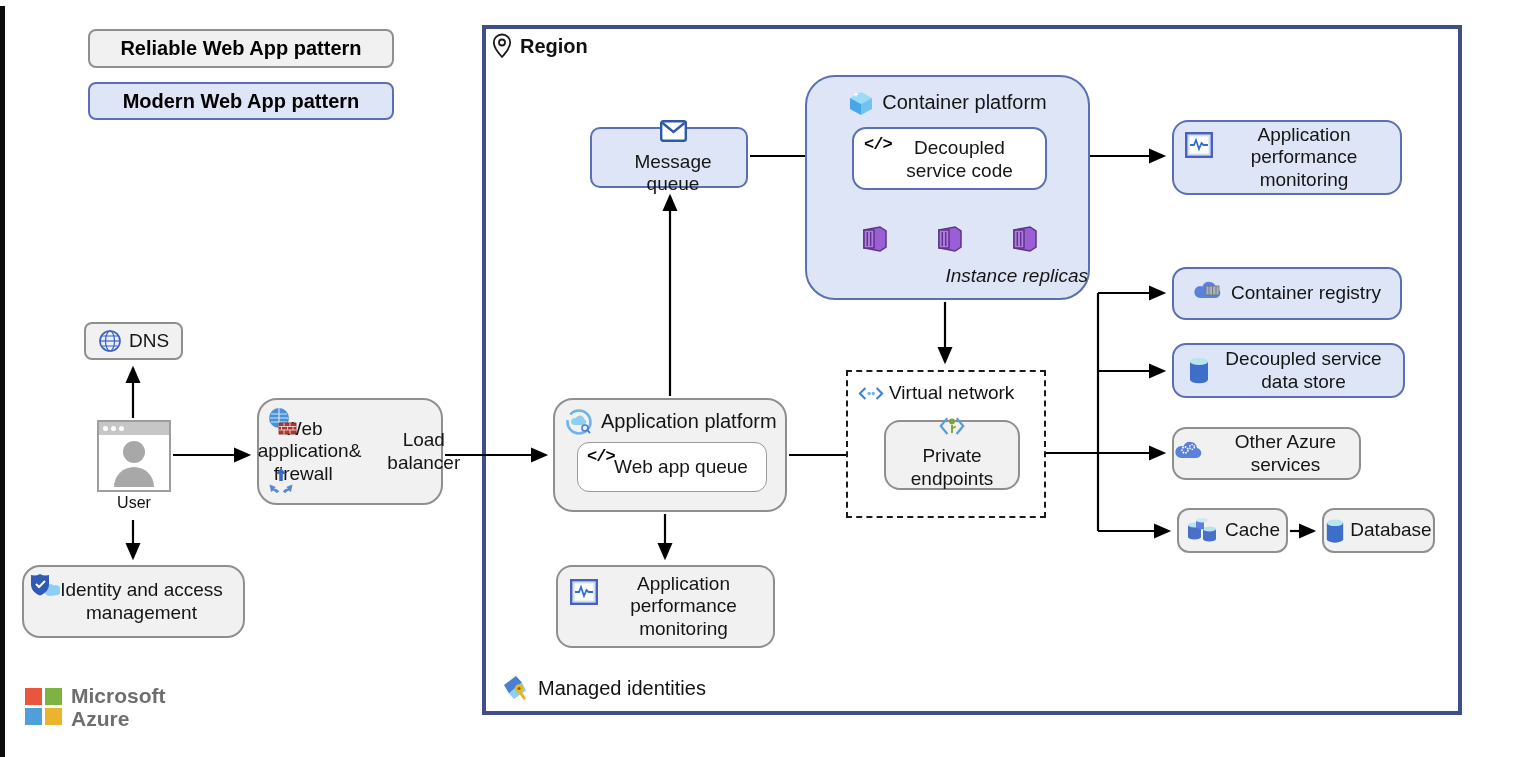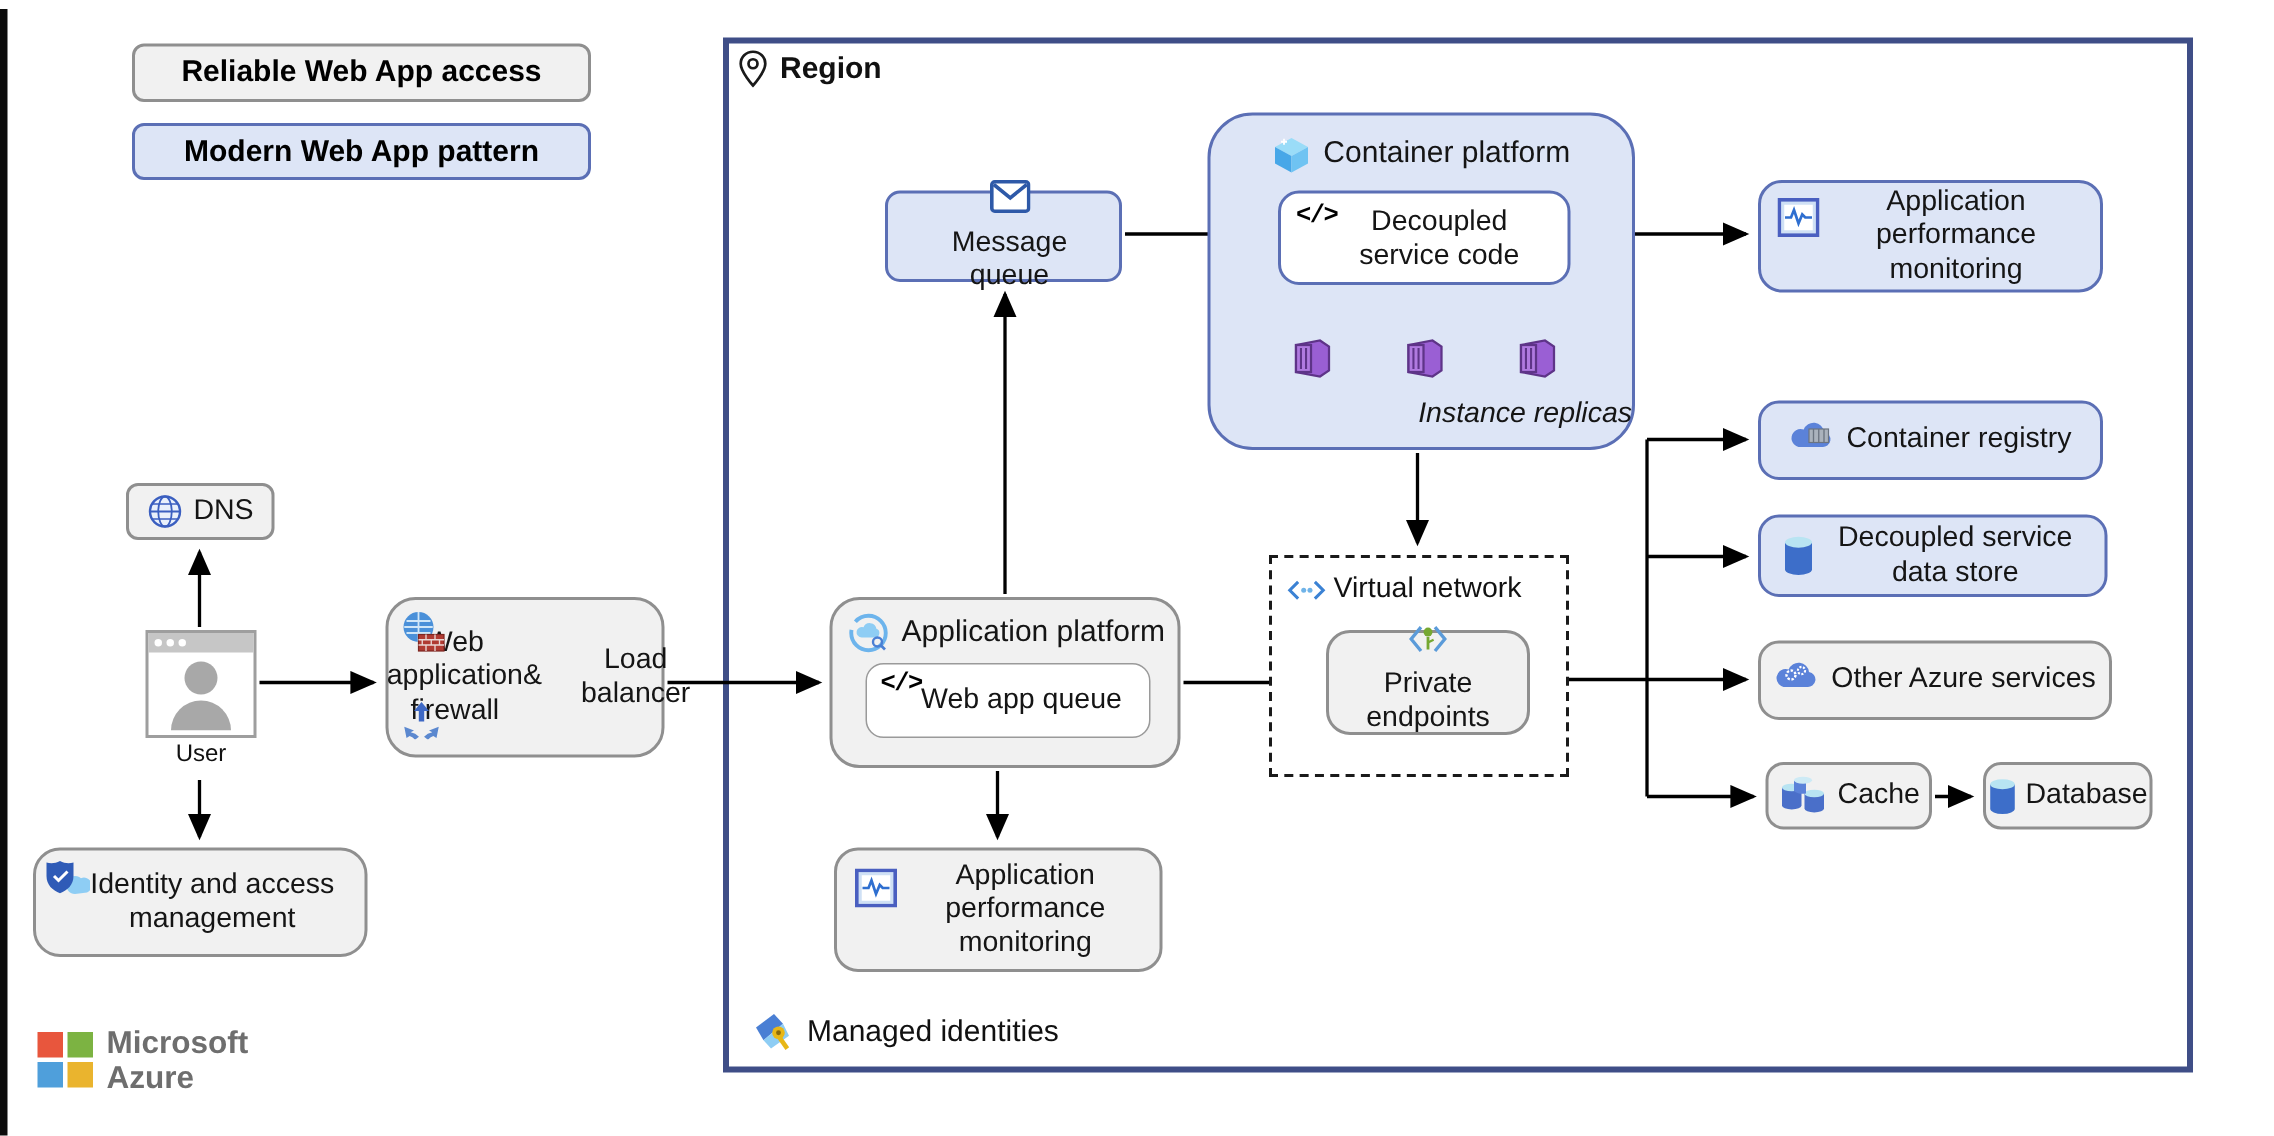--- a/index.html
+++ b/index.html
@@ -40,21 +40,21 @@
   .leftbar{position:absolute;left:0;top:6px;width:5px;height:751px;background:#0c0c0c;}
   .italic{font-style:italic;}
   svg.icon{flex:0 0 auto;}
 </style>
 </head>
 <body>
 
 <div class="leftbar"></div>
 
 <div class="legend-btn gray" style="top:29px;height:39px;">
-  <span>Reliable Web App access</span>
+  <span>Reliable Web App pattern</span>
 </div>
 <div class="legend-btn blue" style="top:82px;height:38px;">
   <span>Modern Web App pattern</span>
 </div>
 
 <div class="region"></div>
 
 <div class="abs hdr-row" style="left:492px;top:33px;font-weight:bold;z-index:50;">
   <svg class="icon" width="20" height="26" viewBox="0 0 20 26">
     <path d="M10 1.5 C5.3 1.5 1.8 5 1.8 9.5 c0 5.5 8.2 14.5 8.2 14.5 s8.2 -9 8.2 -14.5 C18.2 5 14.7 1.5 10 1.5 z" fill="#fff" stroke="#1a1a1a" stroke-width="1.8"></path>
@@ -175,21 +175,21 @@
 </div>
 
 <div class="node blue" style="left:1172px;top:343px;width:233px;height:55px;gap:8px;border-radius:14px;">
   <svg class="icon" width="22" height="27" viewBox="0 0 22 27">
     <path d="M2 4.5 v18 a9 3.8 0 0 0 18 0 v-18 z" fill="#3d6ec9"></path>
     <ellipse cx="11" cy="4.5" rx="9" ry="3.6" fill="#b8e4f2"></ellipse>
   </svg>
   <span style="width:172px;">Decoupled service data store</span>
 </div>
 
-<div class="node gray" style="left:1172px;top:427px;width:236px;height:53px;gap:8px;border-radius:14px;">
+<div class="node gray" style="left:1172px;top:427px;width:189px;height:53px;gap:8px;border-radius:14px;">
   <svg class="icon" width="30" height="24" viewBox="0 0 30 24" style="margin-top:-10px;">
     <path d="M7.5 21 a6 6 0 1 1 2 -11.6 a7 7 0 0 1 13.5 1.6 a5 5 0 0 1 -1.5 10 z" fill="#5b82d9"></path>
     <circle cx="11" cy="13" r="3" fill="none" stroke="#fff" stroke-width="1.6" stroke-dasharray="1.6 1.1"></circle>
     <circle cx="18" cy="10" r="2.4" fill="none" stroke="#fff" stroke-width="1.4" stroke-dasharray="1.4 1"></circle>
   </svg>
   <span>Other Azure services</span>
 </div>
 
 <div class="node gray" style="left:1177px;top:508px;width:111px;height:45px;gap:6px;border-radius:12px;">
   <svg class="icon" width="34" height="28" viewBox="0 0 34 28">

